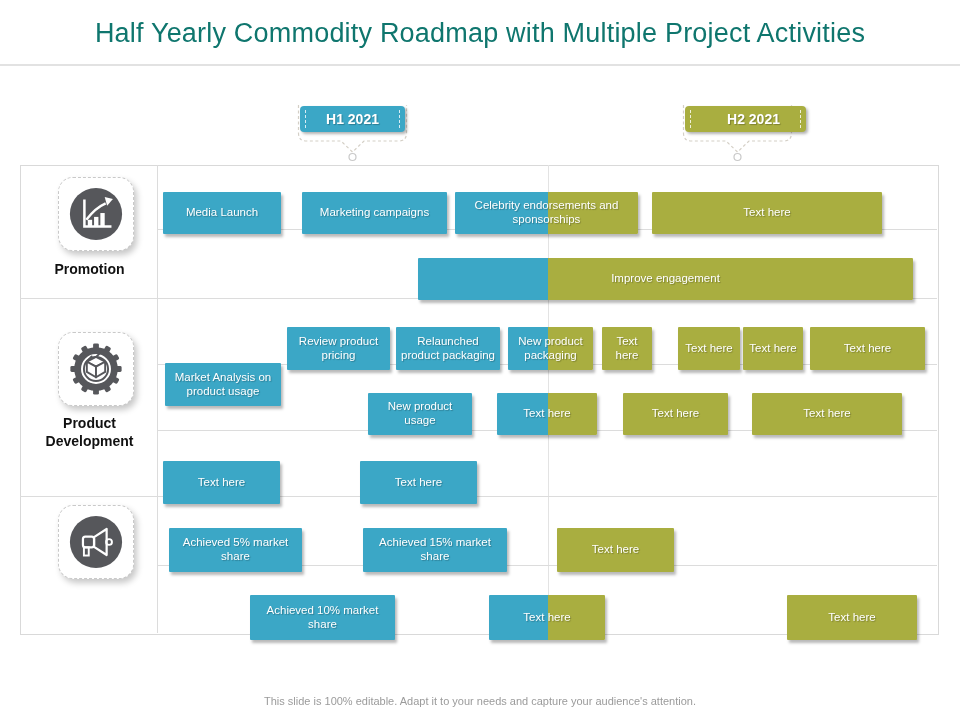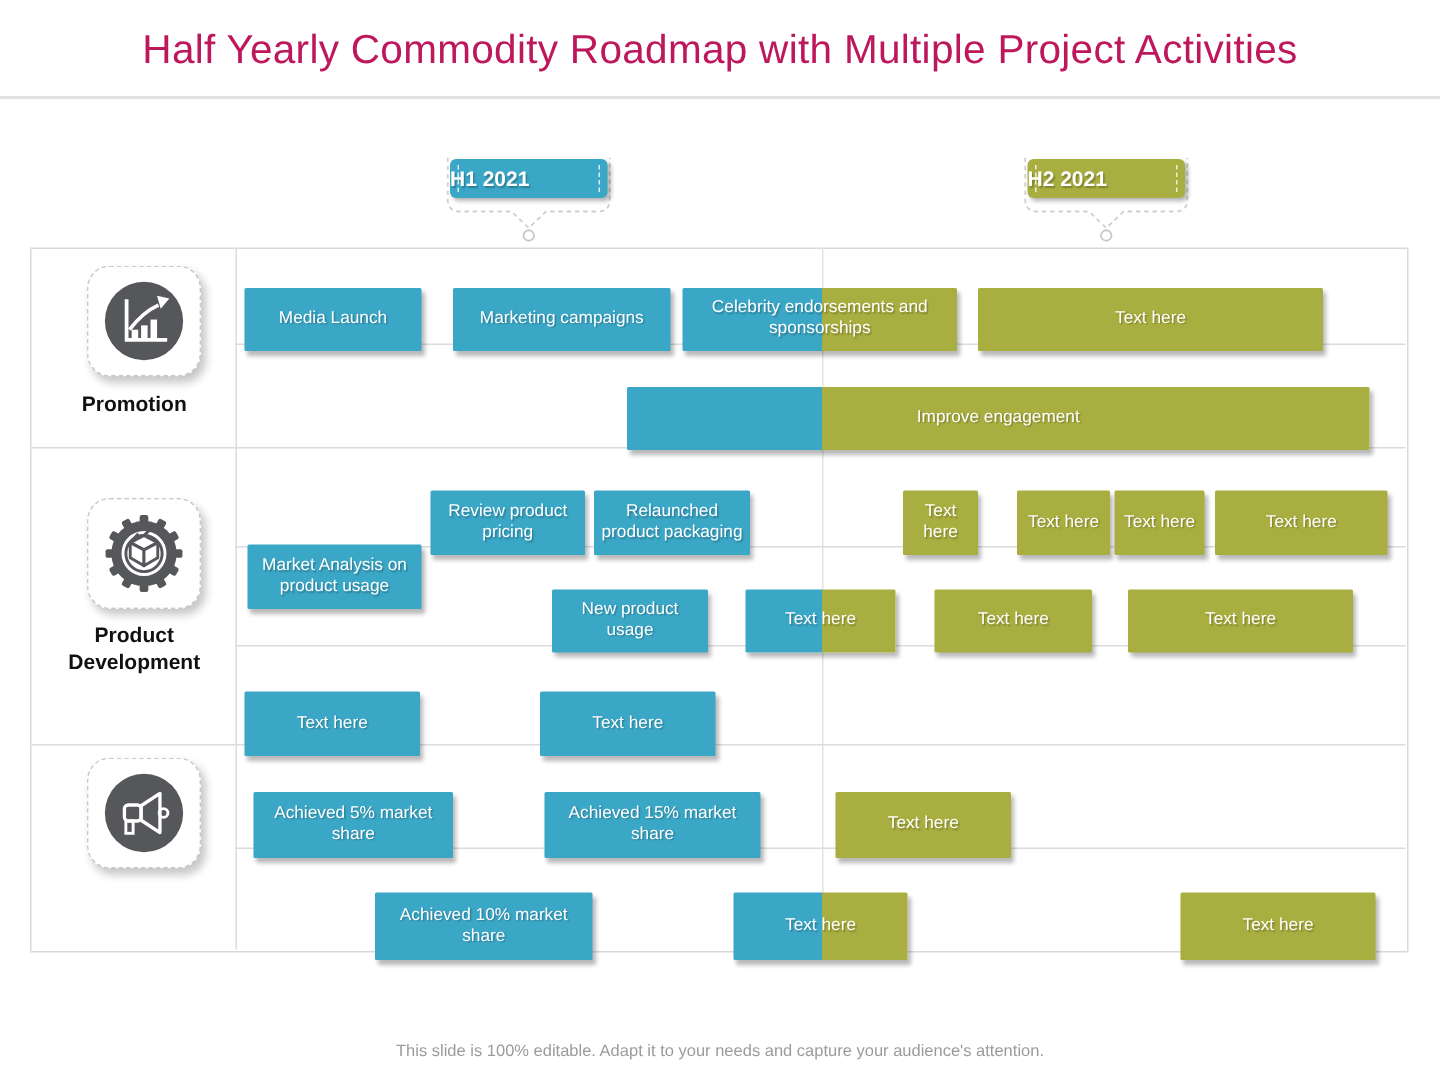--- a/index.html
+++ b/index.html
@@ -1,32 +1,32 @@
 <!DOCTYPE html>
 <html><head>
 <meta charset="utf-8">
 <style>
   html,body{margin:0;padding:0;background:#fff;}
   .slide{position:relative;width:960px;height:720px;background:#ffffff;overflow:hidden;
          font-family:"Liberation Sans",sans-serif;}
   .title{position:absolute;left:0;top:18px;width:960px;text-align:center;
-         font-size:27px;color:#be185d;letter-spacing:.2px;}
+         font-size:27px;color:#0f766e;letter-spacing:.2px;}
   .title-rule{position:absolute;left:0;top:64px;width:960px;height:2px;background:#e2e2e2;}
 
   
   .badge-group{position:absolute;top:106px;width:105px;height:26px;}
   .bracket{position:absolute;left:-3px;top:-1px;}
   .badge{position:absolute;left:0;top:0;width:105px;height:26px;border-radius:4px;
-         color:#fff;font-weight:bold;font-size:14px;line-height:26px;
+         color:#fff;font-weight:bold;font-size:14px;line-height:26px;text-align:center;
          text-shadow:1px 1px 1px rgba(0,0,0,.25);box-shadow:2px 2px 3px rgba(0,0,0,.3);}
   .badge::before,.badge::after{content:"";position:absolute;top:4px;bottom:4px;width:0;
          border-left:1px dashed rgba(255,255,255,.8);}
   .badge::before{left:5px}.badge::after{right:5px}
   .badge.teal{background:#3BA7C6;}
-  .badge.olive{background:#A9AE40;}
+  .badge.olive{background:#A9AE40;padding-left:16px;}
 
   
   .frame{position:absolute;left:20px;top:165px;width:917px;height:468px;border:1px solid #d9d9d9;}
   .vline,.hline{position:absolute;background:#dcdcdc;}
   .vline{width:1px;} .hline{height:1px;}
 
   
   .icon-box{position:absolute;left:58px;width:74px;height:72px;background:#fff;
             border:1px dashed #c9c9c9;border-radius:15px;box-shadow:3px 4px 6px rgba(0,0,0,.22);
             display:flex;align-items:center;justify-content:center;}
@@ -148,20 +148,23 @@
       </div>
       <div class="bar" style="left: 165px; top: 311px; width: 116px; height: 43px; background: rgb(59, 167, 198); margin-top: 36px;">
         <span>Market Analysis on product usage</span>
       </div>
       <div class="bar" style="left: 287px; top: 311px; width: 103px; height: 43px; background: rgb(59, 167, 198);">
         <span>Review product pricing</span>
       </div>
       <div class="bar" style="left: 396px; top: 311px; width: 104px; height: 43px; background: rgb(59, 167, 198);">
         <span>Relaunched product packaging</span>
       </div>
+      <div class="bar" style="left: 508px; top: 311px; width: 85px; height: 43px; background: linear-gradient(90deg, rgb(59, 167, 198) 47.1%, rgb(169, 174, 64) 47.1%);">
+        <span>New product packaging</span>
+      </div>
       <div class="bar" style="left: 602px; top: 311px; width: 50px; height: 43px; background: rgb(169, 174, 64);">
         <span>Text here</span>
       </div>
       <div class="bar" style="left: 678px; top: 311px; width: 62px; height: 43px; background: rgb(169, 174, 64);">
         <span>Text here</span>
       </div>
       <div class="bar" style="left: 743px; top: 311px; width: 60px; height: 43px; background: rgb(169, 174, 64);">
         <span>Text here</span>
       </div>
       <div class="bar" style="left: 810px; top: 311px; width: 115px; height: 43px; background: rgb(169, 174, 64);">

